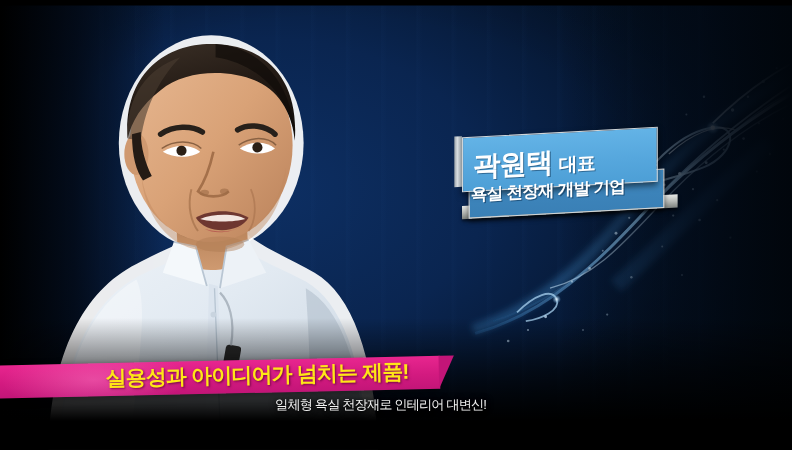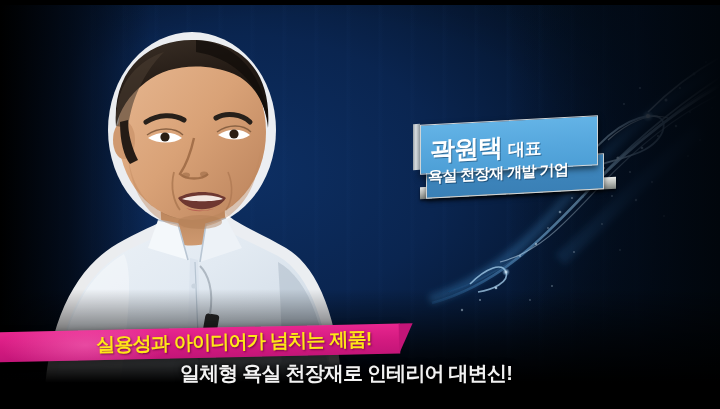--- a/index.html
+++ b/index.html
@@ -114,21 +114,21 @@
   .banner-text{
     position:absolute;left:110px;top:0;height:30px;line-height:30px;
     color:#ffe617;font-weight:bold;font-size:19px;letter-spacing:-.7px;
     white-space:nowrap;
     text-shadow:1px 1px 2px rgba(90,0,50,.75);
   }
 
   
   .subtitle{
     position:absolute;left:0;top:360px;width:720px;text-align:center;
-    color:#f2f2f2;font-weight:bold;font-size:20px;letter-spacing:-.8px;
+    color:#f2f2f2;font-weight:normal;font-size:12px;letter-spacing:-.8px;
     white-space:nowrap;
     text-shadow:0 1px 3px rgba(0,0,0,.95), 0 0 7px rgba(0,0,0,.8);
   }
   .subtitle span{position:relative;left:-14px;}
 </style>
 </head>
 <body>
 
 <div id="frame">
 

